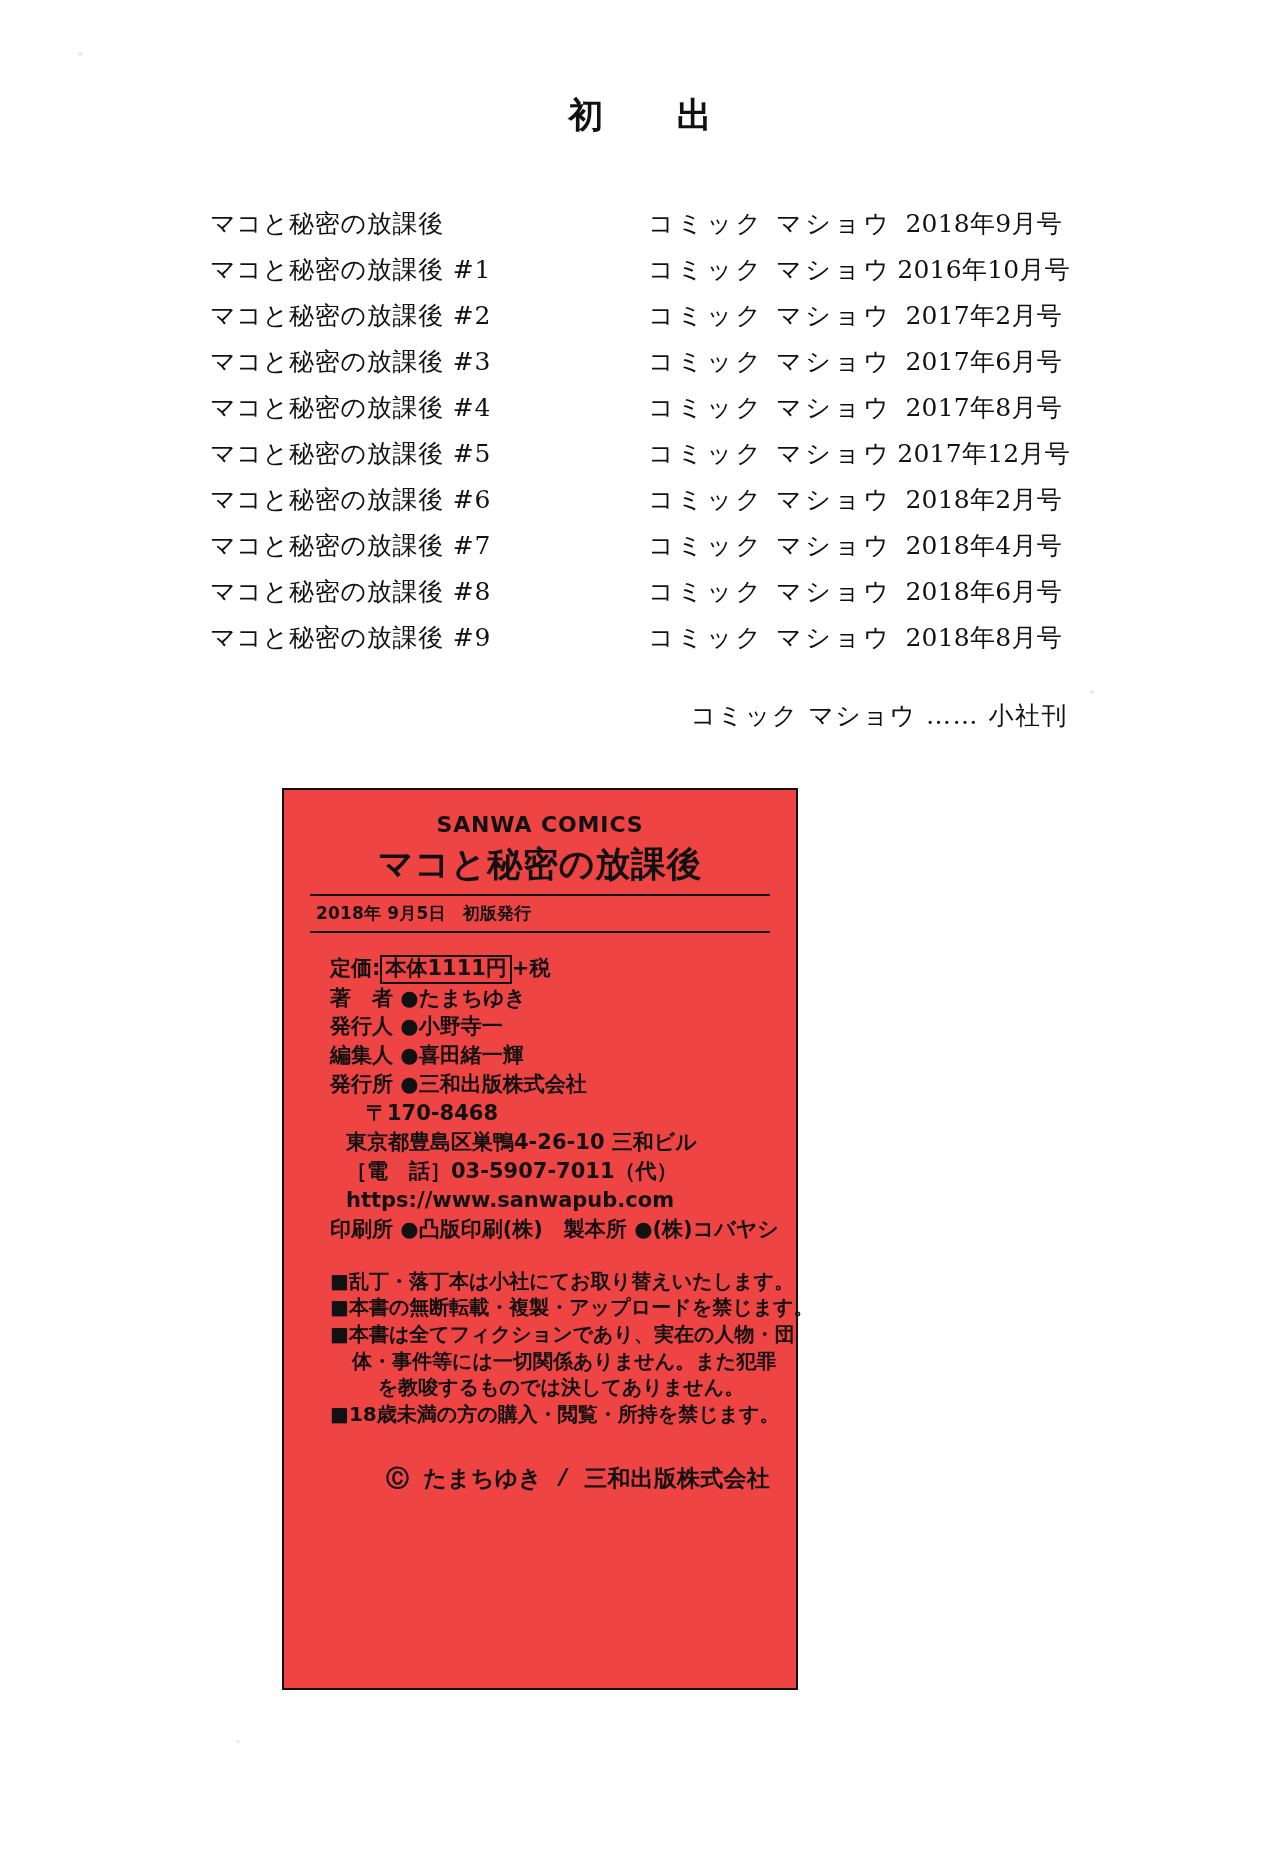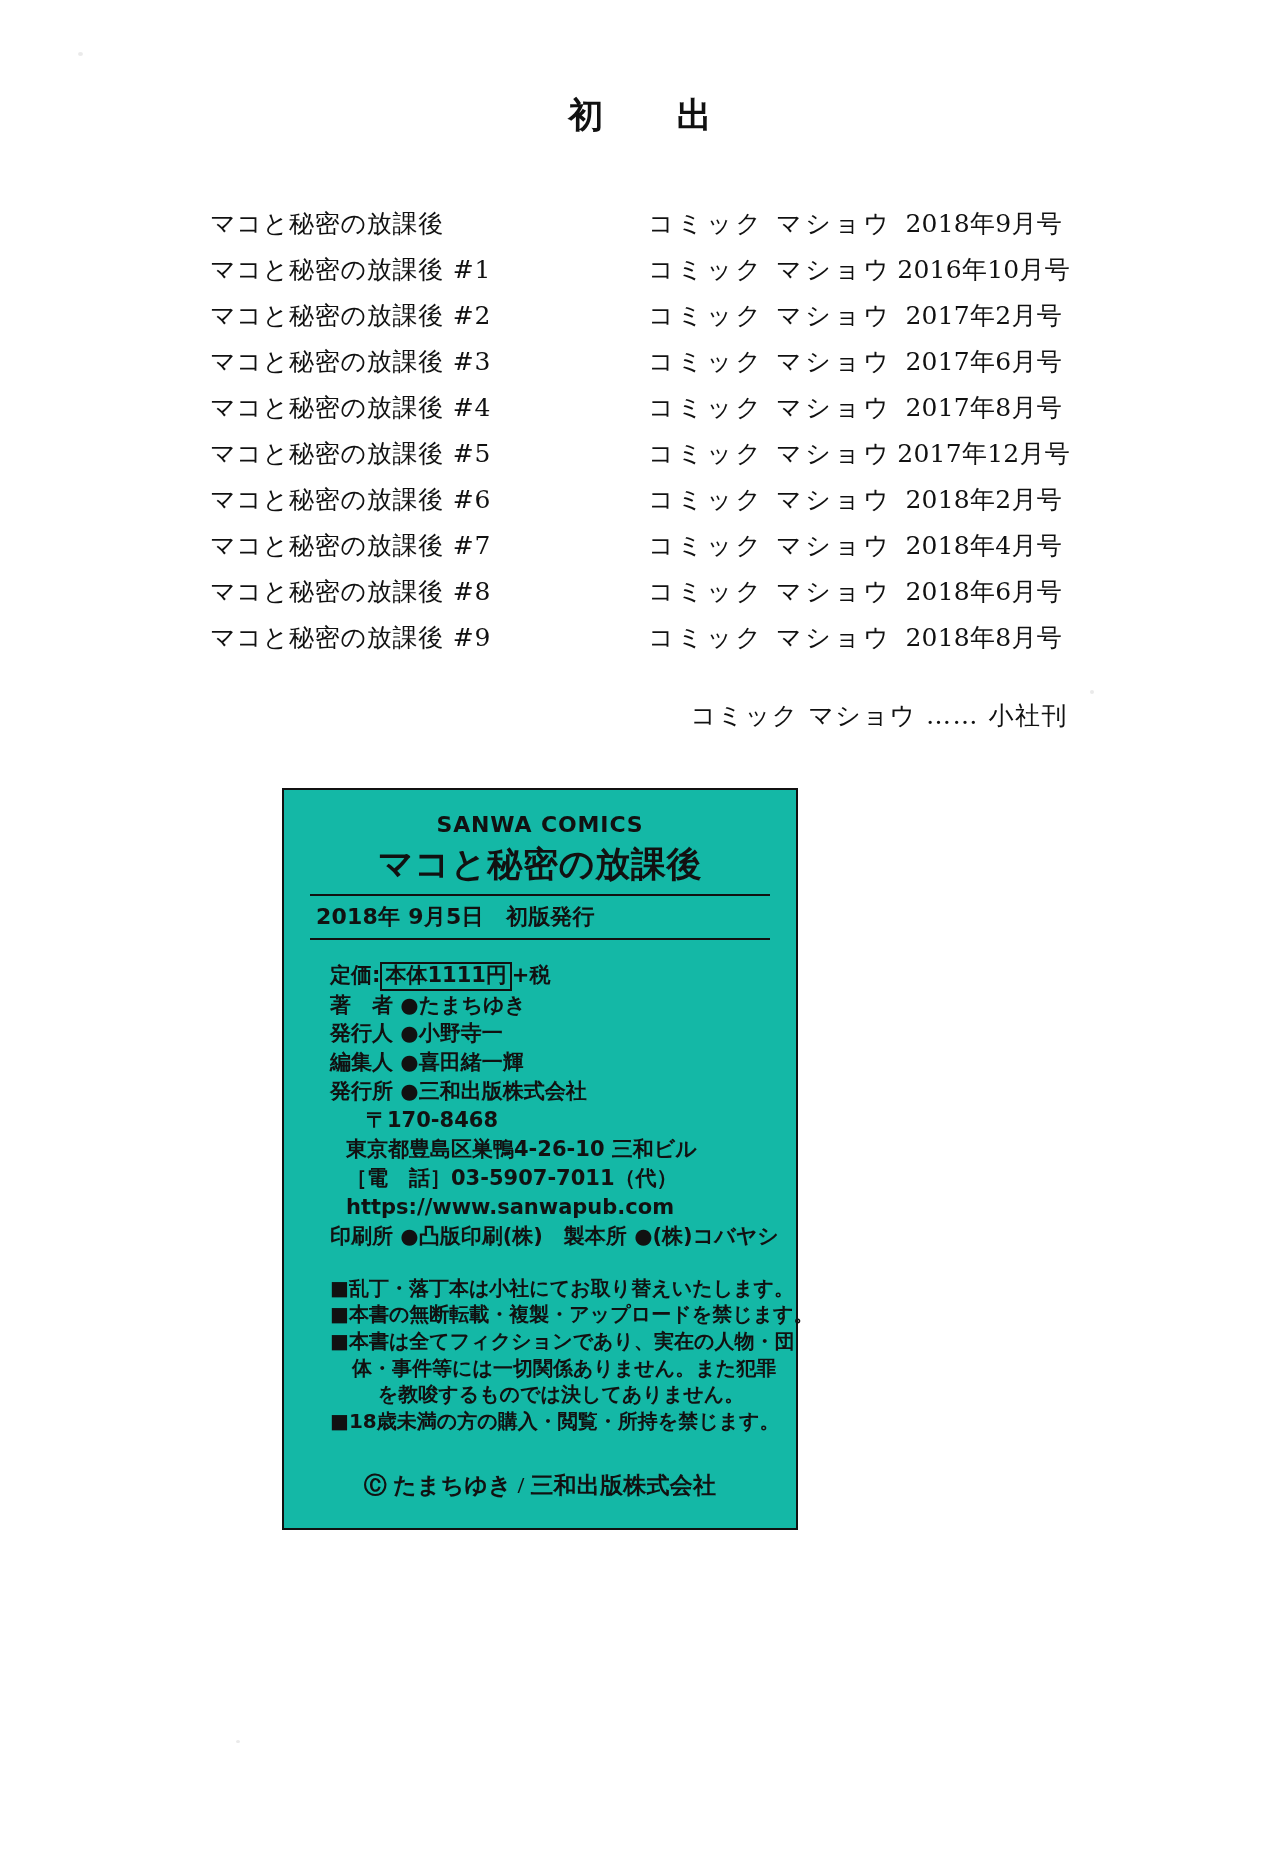--- a/index.html
+++ b/index.html
@@ -70,25 +70,25 @@
     padding-right: 4px;
     letter-spacing: 0.06em;
   }
 
   
   #colophon-box {
     position: absolute;
     left: 282px;
     top: 788px;
     width: 516px;
-    height: 742px;
+    height: 902px;
     border: 2px solid #111111;
     box-sizing: border-box;
     font-family: "DejaVu Sans", sans-serif;
-    background: #14b8a6;
+    background: #ef4444;
   }
 
   #colophon-inner {
     padding: 22px 26px 0 26px;
   }
 
   #sanwa-comics-label {
     text-align: center;
     font-family: "DejaVu Sans", sans-serif;
     font-weight: 700;
@@ -108,21 +108,21 @@
   }
 
   #colophon-date-rule {
     border: 0;
     border-top: 2px solid #111111;
     margin: 0 0 6px 0;
   }
 
   #colophon-date {
     font-family: "DejaVu Sans", sans-serif;
-    font-size: 22px;
+    font-size: 17px;
     font-weight: 600;
     margin: 0 0 6px 6px;
     letter-spacing: 0.01em;
   }
 
   #colophon-date-rule2 {
     border: 0;
     border-top: 2px solid #111111;
     margin: 0 0 22px 0;
   }
@@ -155,24 +155,24 @@
     font-weight: 600;
     line-height: 1.33;
     margin: 0;
     white-space: nowrap;
   }
   .note-line.cont {
     margin-left: 22px;
   }
 
   #colophon-copyright {
-    font-family: Liberation Serif, serif;
+    font-family: Liberation Mono, monospace;
     font-size: 23px;
     font-weight: 600;
-    text-align: center;
+    text-align: right;
     margin-top: 36px;
     letter-spacing: 0.01em;
   }
 
   
   .speckle {
     position: absolute;
     background: #d8d8d8;
     border-radius: 50%;
     opacity: 0.55;

